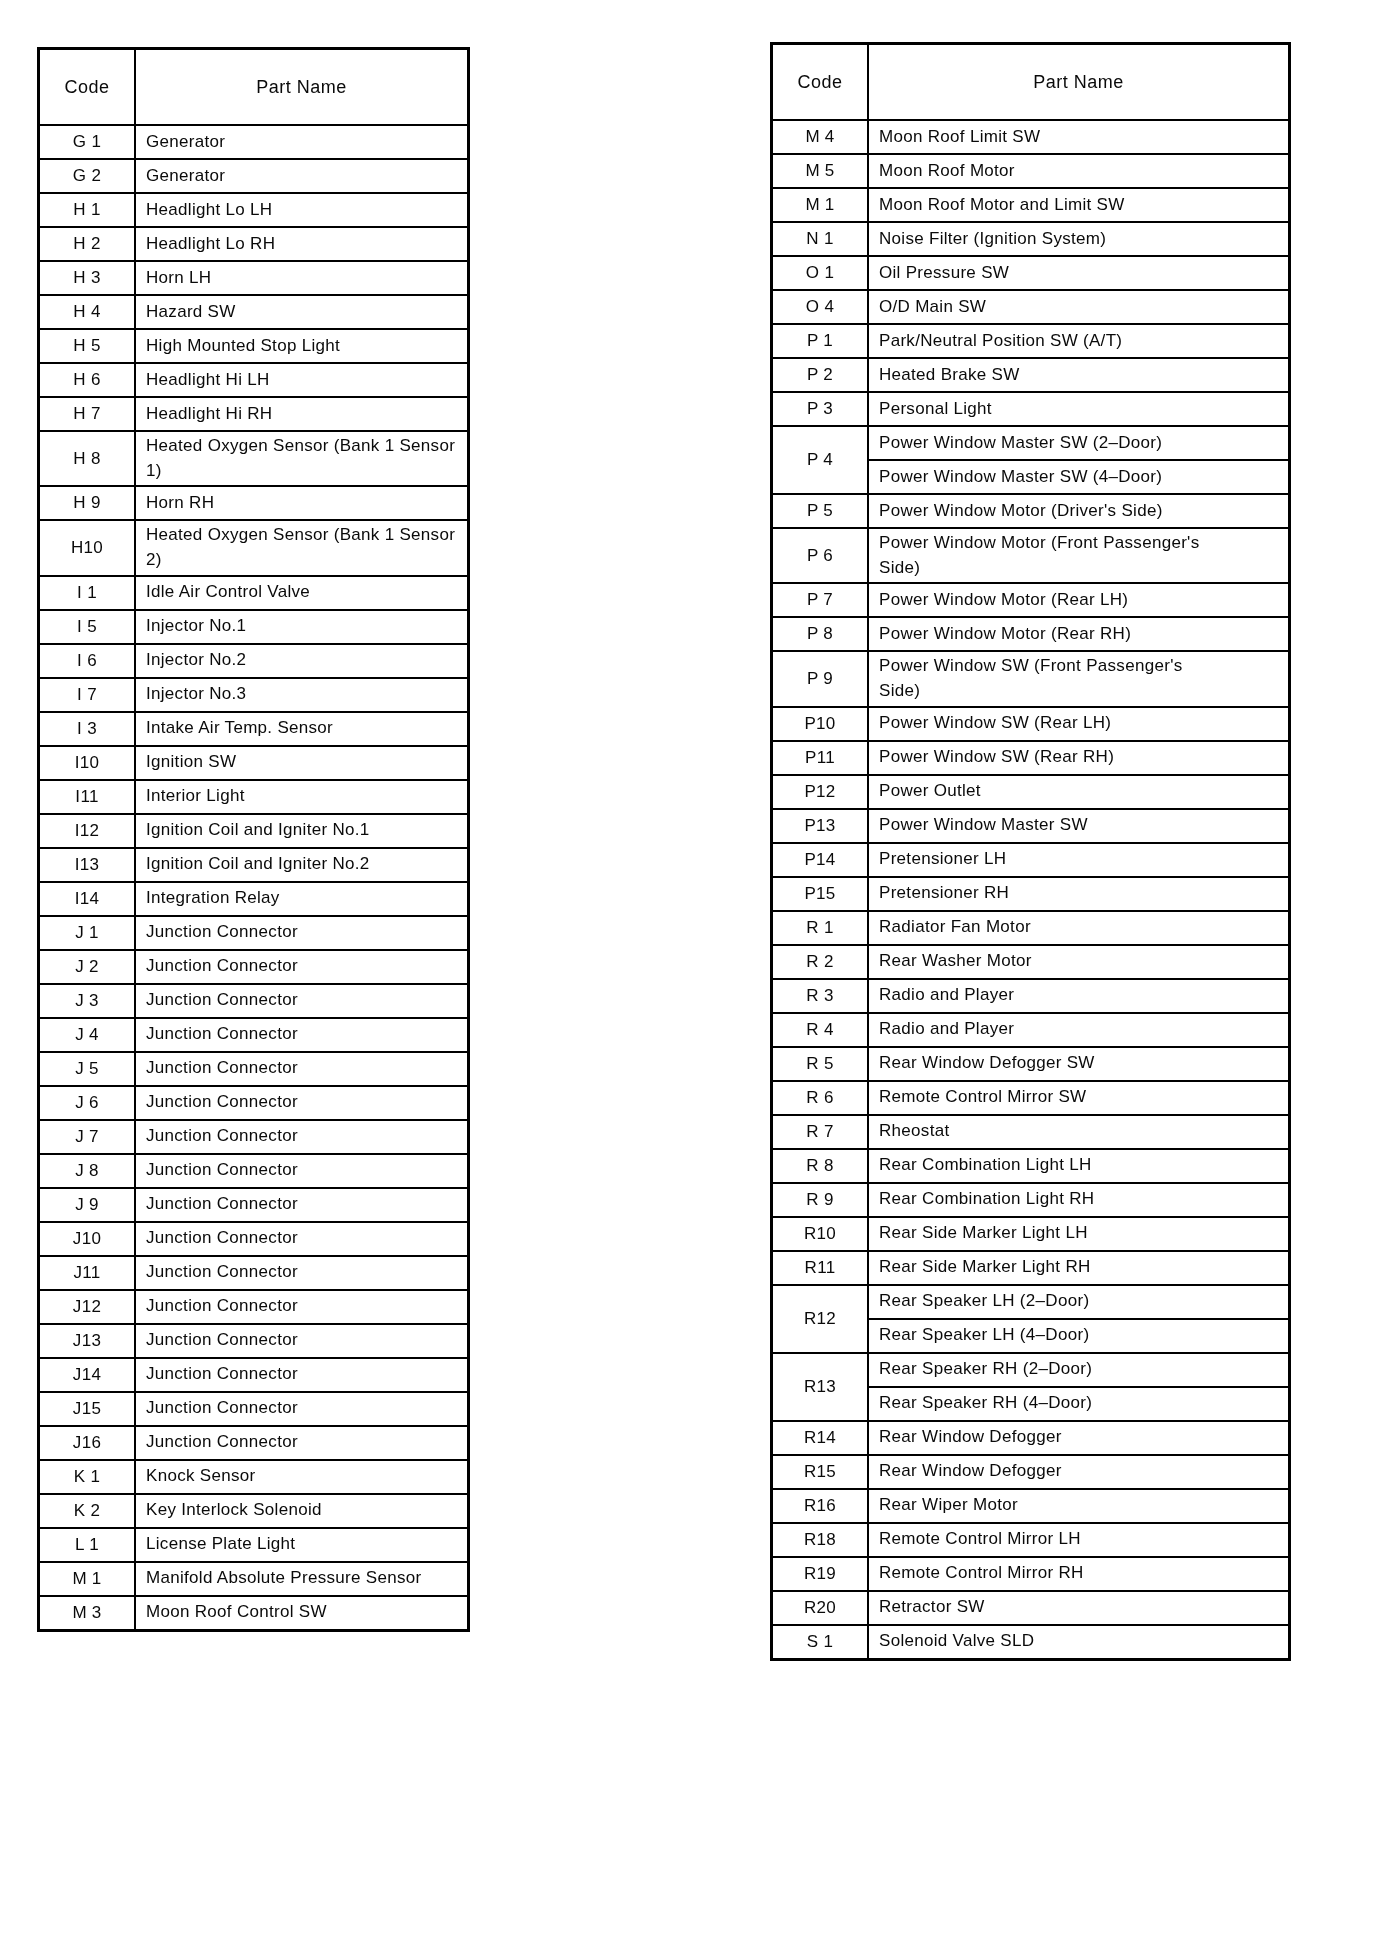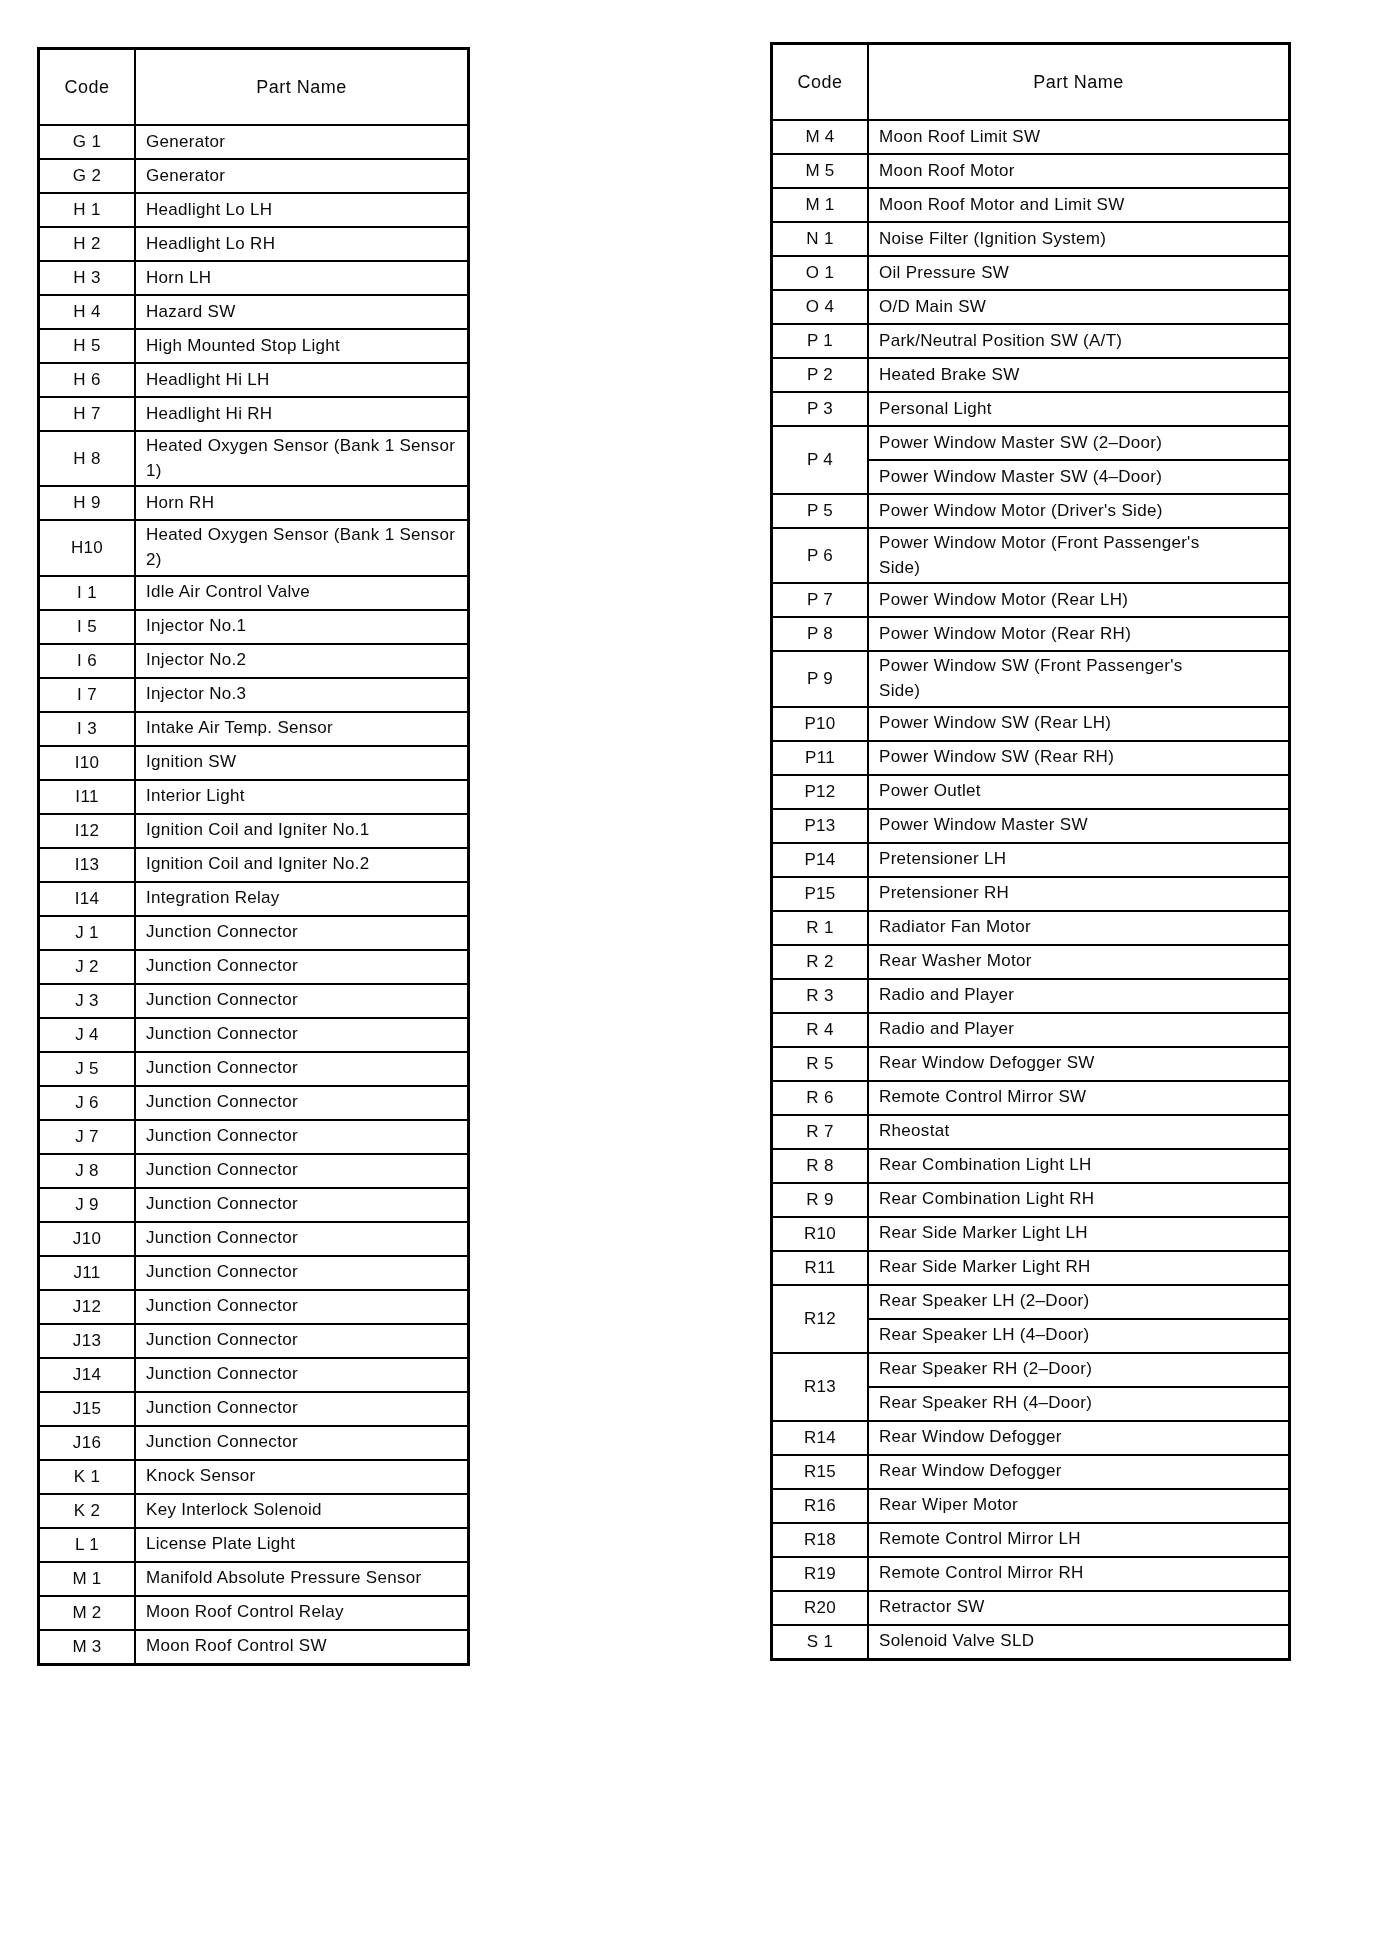--- a/index.html
+++ b/index.html
@@ -232,24 +232,20 @@
         </tr>
         <tr>
           <td class="code-cell" rowspan="1">L 1</td>
           <td class="part-cell">License Plate Light</td>
         </tr>
         <tr>
           <td class="code-cell" rowspan="1">M 1</td>
           <td class="part-cell">Manifold Absolute Pressure Sensor</td>
         </tr>
         <tr>
-          <td class="code-cell" rowspan="1">M 2</td>
-          <td class="part-cell">Moon Roof Control Relay</td>
-        </tr>
-        <tr>
           <td class="code-cell" rowspan="1">M 3</td>
           <td class="part-cell">Moon Roof Control SW</td>
         </tr>
       </tbody>
   </table>
 
   <table class="code-table table-right">
     <thead>
       <tr>
         <th class="code-col">Code</th>

